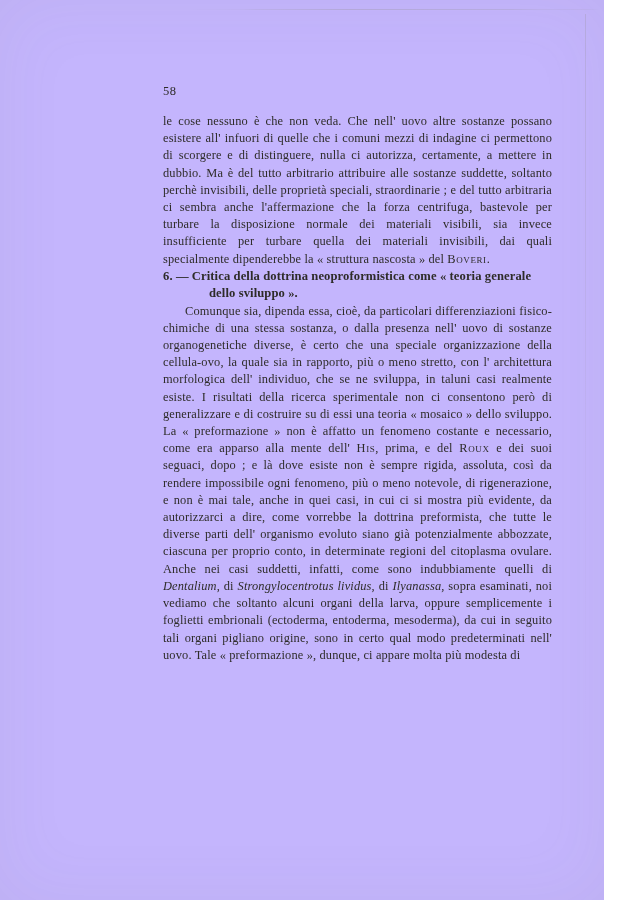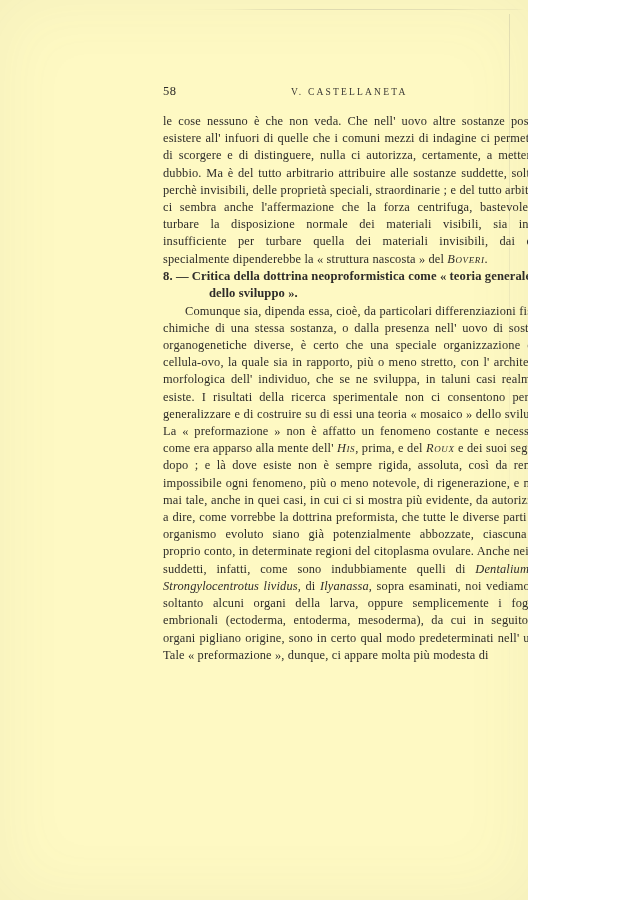--- a/index.html
+++ b/index.html
@@ -2,23 +2,23 @@
 <html><head>
 <meta charset="utf-8">
 <style>
   html, body {
     margin: 0;
     padding: 0;
     background: #ffffff;
   }
   .scan-page {
     position: relative;
-    width: 528px;
+    width: 604px;
     height: 900px;
-    background: #fef9c3;
+    background: #c4b5fd;
     overflow: hidden;
     font-family: "Liberation Serif", "DejaVu Serif", serif;
     color: #2e2c29;
   }
   .scan-page::after {
     content: "";
     position: absolute;
     inset: 0;
     pointer-events: none;
     box-shadow: inset 0 0 70px rgba(120,115,100,0.07);
@@ -79,41 +79,39 @@
     line-height: 17.4px;
     margin: 22px 0 14px 0;
     padding-left: 46px;
     text-indent: -46px;
     text-align: left;
     letter-spacing: 0.1px;
   }
   .sc {
     font-variant: small-caps;
     letter-spacing: 0.6px;
-    font-style: italic;
   }
   em {
   }
 </style>
 </head>
 <body>
 
 <div class="scan-page">
   <div class="artifact-top"></div>
   <div class="artifact-right"></div>
 
   <div class="text-block">
 
     <div class="page-header">
       <span class="page-number">58</span>
-      <span class="running-title">V. CASTELLANETA</span>
     </div>
 
     <div class="body-text">
       <p>le cose nessuno è che non veda. Che nell' uovo altre sostanze possano esistere all' infuori di quelle che i comuni mezzi di indagine ci permettono di scorgere e di distinguere, nulla ci autorizza, certamente, a mettere in dubbio. Ma è del tutto arbitrario attribuire alle sostanze suddette, soltanto perchè invisibili, delle proprietà speciali, straordinarie ; e del tutto arbitraria ci sembra anche l'affermazione che la forza centrifuga, bastevole per turbare la disposizione normale dei materiali visibili, sia invece insufficiente per turbare quella dei materiali invisibili, dai quali specialmente dipenderebbe la « struttura nascosta » del <span class="sc">Boveri</span>.</p>
 
-      <p class="section-heading">8. — Critica della dottrina neoproformistica come « teoria generale dello sviluppo ».</p>
+      <p class="section-heading">6. — Critica della dottrina neoproformistica come « teoria generale dello sviluppo ».</p>
 
       <p class="para-indent">Comunque sia, dipenda essa, cioè, da particolari differenziazioni fisico-chimiche di una stessa sostanza, o dalla presenza nell' uovo di sostanze organogenetiche diverse, è certo che una speciale organizzazione della cellula-ovo, la quale sia in rapporto, più o meno stretto, con l' architettura morfologica dell' individuo, che se ne sviluppa, in taluni casi realmente esiste. I risultati della ricerca sperimentale non ci consentono però di generalizzare e di costruire su di essi una teoria « mosaico » dello sviluppo. La « preformazione » non è affatto un fenomeno costante e necessario, come era apparso alla mente dell' <span class="sc">His</span>, prima, e del <span class="sc">Roux</span> e dei suoi seguaci, dopo ; e là dove esiste non è sempre rigida, assoluta, così da rendere impossibile ogni fenomeno, più o meno notevole, di rigenerazione, e non è mai tale, anche in quei casi, in cui ci si mostra più evidente, da autorizzarci a dire, come vorrebbe la dottrina preformista, che tutte le diverse parti dell' organismo evoluto siano già potenzialmente abbozzate, ciascuna per proprio conto, in determinate regioni del citoplasma ovulare. Anche nei casi suddetti, infatti, come sono indubbiamente quelli di <em>Dentalium</em>, di <em>Strongylocentrotus lividus</em>, di <em>Ilyanassa</em>, sopra esaminati, noi vediamo che soltanto alcuni organi della larva, oppure semplicemente i foglietti embrionali (ectoderma, entoderma, mesoderma), da cui in seguito tali organi pigliano origine, sono in certo qual modo predeterminati nell' uovo. Tale « preformazione », dunque, ci appare molta più modesta di</p>
     </div>
 
   </div>
 </div>
 
 </body></html>

